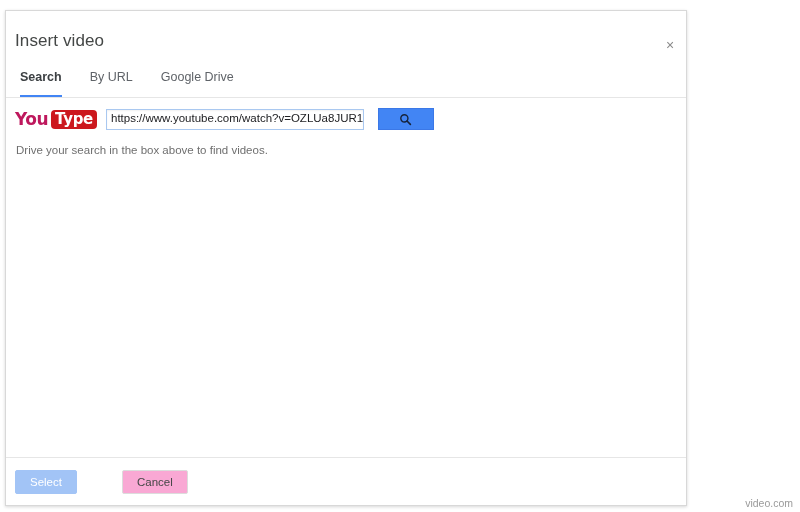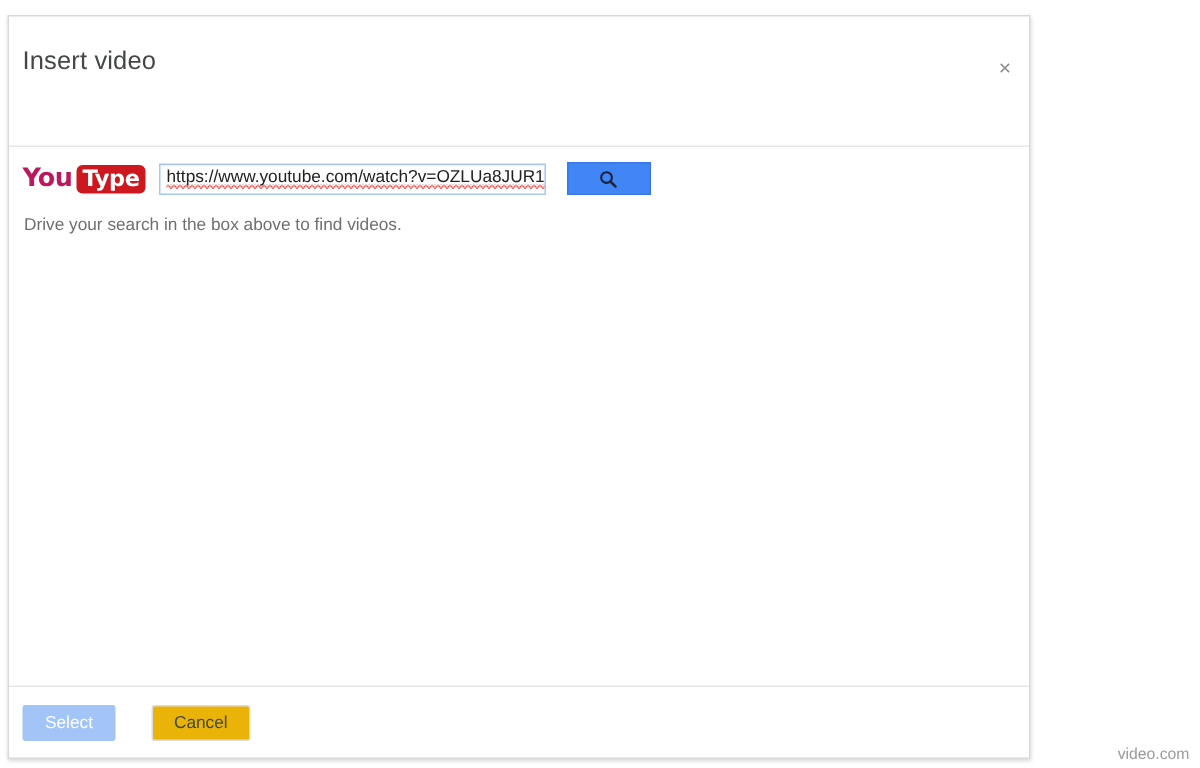--- a/index.html
+++ b/index.html
@@ -221,20 +221,21 @@
   #footer {
     position: absolute;
     left: 0;
     right: 0;
     bottom: 0;
     height: 47px;
     display: flex;
     align-items: center;
     padding-left: 9px;
     box-sizing: border-box;
+    gap: 33px;
   }
 
   .btn {
     height: 24px;
     min-width: 56px;
     font-size: 11.5px;
     display: inline-flex;
     align-items: center;
     justify-content: center;
     box-sizing: border-box;
@@ -245,24 +246,24 @@
   }
 
   #select-button {
     background: #a2c4f6;
     border: 1px solid #a2c4f6;
     color: #ffffff;
     cursor: default;
   }
 
   #cancel-button {
-    background: #eab308;
+    background: #f9a8d4;
     border: 1px solid #dcdcdc;
     color: #444746;
-    margin-left: 24px;
+    margin-left: 12px;
   }
 
   
   #watermark {
     position: absolute;
     right: 7px;
     bottom: 3px;
     font-size: 10.5px;
     color: #9a9a9a;
     user-select: none;
@@ -271,20 +272,34 @@
 </head>
 <body>
 
 <div id="dialog">
 
   <div id="header">
     <div id="dialog-title">Insert video</div>
 
     <div id="close-button">×</div>
 
+    <div id="tabs">
+      <div class="tab active">
+        <span>Search</span>
+        <span class="tab-underline"></span>
+      </div>
+      <div class="tab">
+        <span>By URL</span>
+        
+      </div>
+      <div class="tab">
+        <span>Google Drive</span>
+        
+      </div>
+    </div>
 
     <div id="tab-divider"></div>
   </div>
 
   <div id="body">
 
     <div id="search-row">
 
       <div id="yt-logo">
         <span id="yt-you">You</span>

